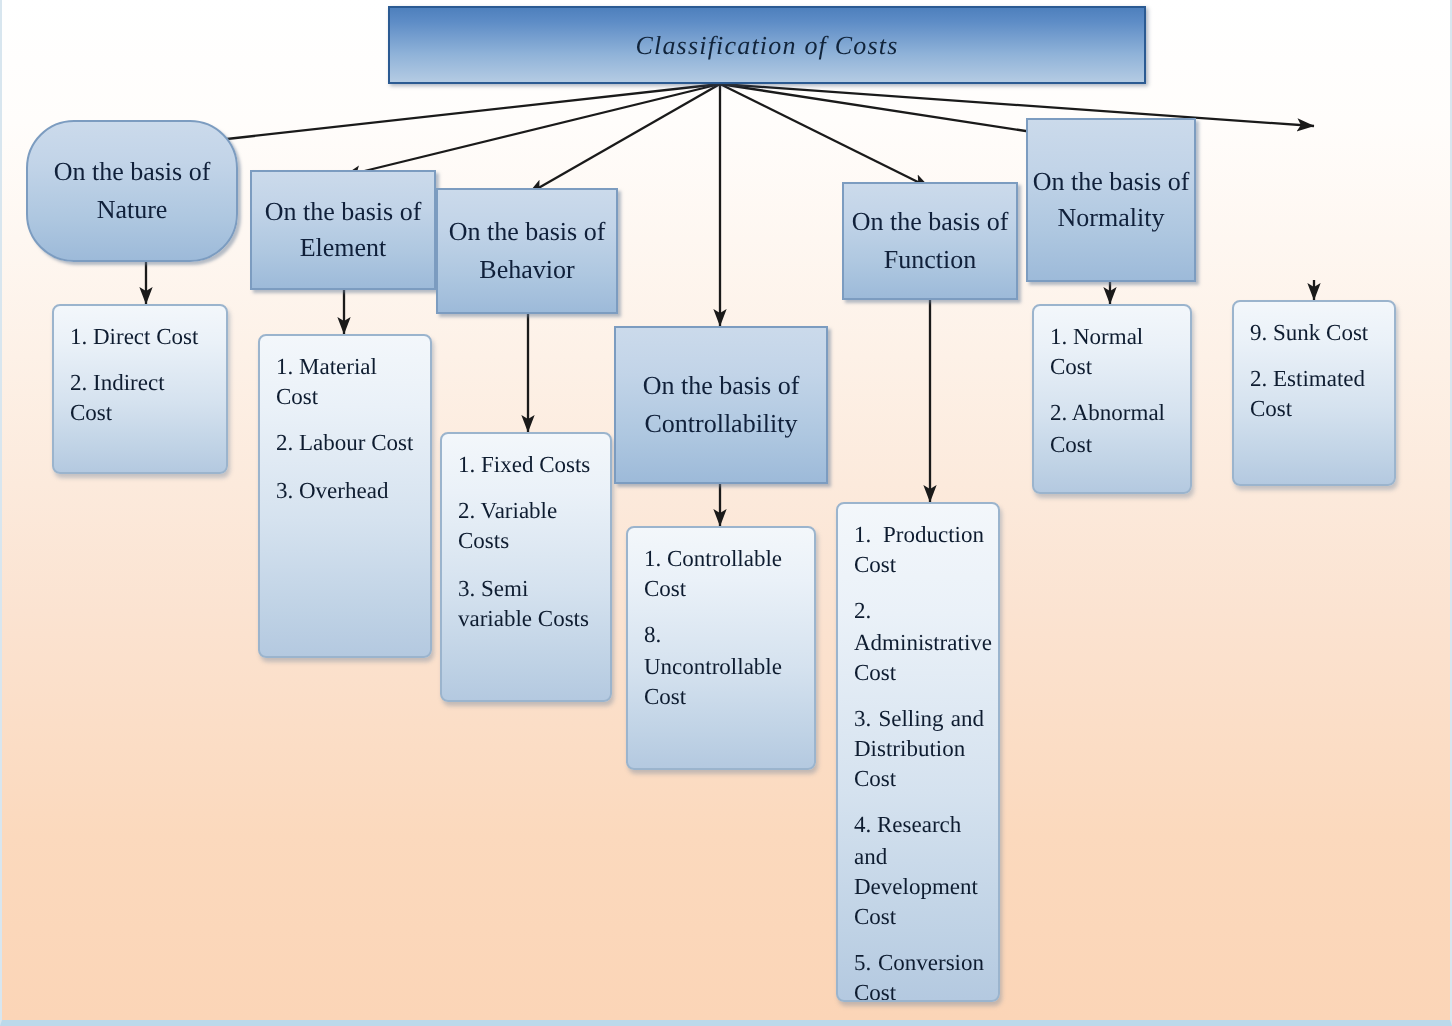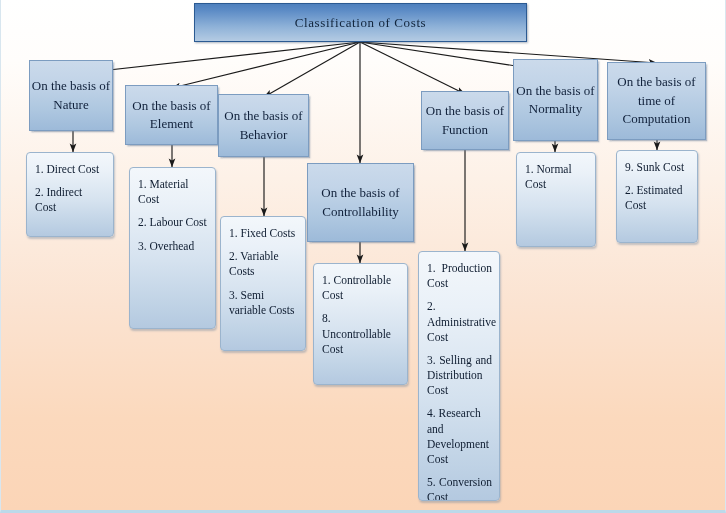--- a/index.html
+++ b/index.html
@@ -111,25 +111,25 @@
       <path d="M72,131 L72,152"></path>
       <path d="M171,145 L171,167"></path>
       <path d="M263,157 L263,216"></path>
       <path d="M359,232 L359,263"></path>
       <path d="M464,150 L464,251"></path>
       <path d="M554,130 L554,152"></path>
       <path d="M656,140 L656,150"></path>
     </g>
   </svg>
 
-  <div class="root-node" style="left:193px; top:3px; width:333px; height:39px;">
+  <div class="root-node" style="left:193px; top:3px; width:379px; height:39px;font-style:italic;">
     <span>Classification of Costs</span>
   </div>
 
-  <div class="cat-node" style="left:28px; top:60px; width:84px; height:71px;">
+  <div class="cat-node" style="left:12px; top:60px; width:106px; height:71px;border-radius:24px;">
     <span>On the basis of Nature</span>
   </div>
   <div class="leaf-node" style="left:25px; top:152px; width:88px; height:85px;">
     <div class="li">1. Direct Cost</div>
     <div class="li">2. Indirect Cost</div>
   </div>
 
   <div class="cat-node" style="left:124px; top:85px; width:93px; height:60px;">
     <span>On the basis of Element</span>
   </div>
@@ -165,23 +165,21 @@
     <div class="li justify">3.  Selling  and Distribution Cost</div>
     <div class="li">4. Research and Development Cost</div>
     <div class="li justify">5.    Conversion Cost</div>
   </div>
 
   <div class="cat-node" style="left:512px; top:59px; width:85px; height:82px;">
     <span>On the basis of Normality</span>
   </div>
   <div class="leaf-node" style="left:515px; top:152px; width:80px; height:95px;">
     <div class="li">1. Normal Cost</div>
+    <div class="li">2. Abnormal Cost</div>
   </div>
 
-  <div class="cat-node" style="left:606px; top:62px; width:99px; height:78px;">
-    <span>On the basis of time of Computation</span>
-  </div>
   <div class="leaf-node" style="left:615px; top:150px; width:82px; height:93px;">
     <div class="li">9. Sunk Cost</div>
     <div class="li">2. Estimated Cost</div>
   </div>
 
 </div>
 
 </body></html>

